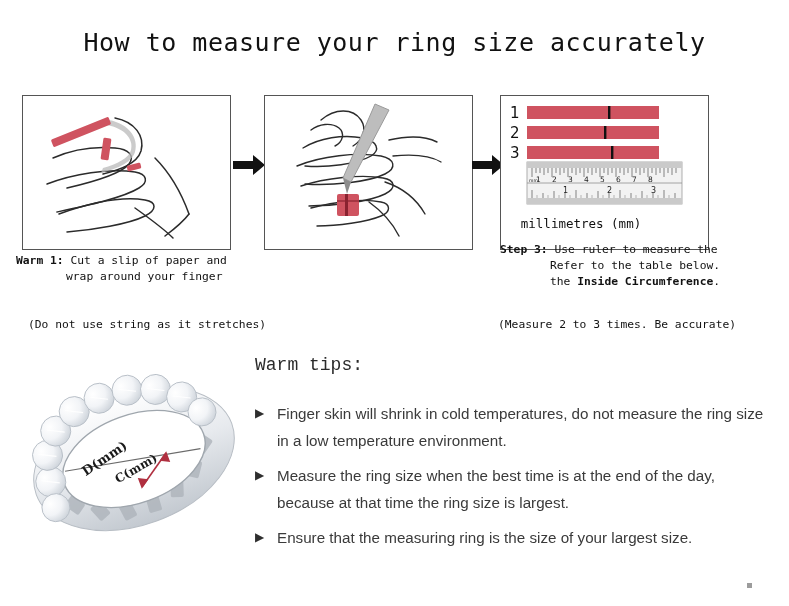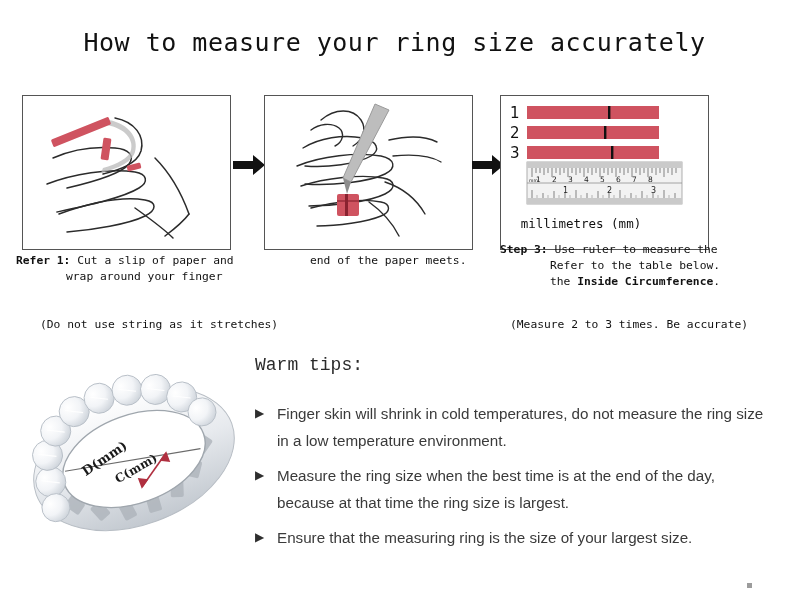--- a/index.html
+++ b/index.html
@@ -30,21 +30,21 @@
   #arrow1{left:231px;}
   #arrow2{left:470px;}
 
   
   .cap{position:absolute;font-family:"DejaVu Sans Mono",monospace;font-size:11.3px;line-height:16px;color:#111;}
   .cap b{font-weight:bold;}
   .cap .ind{display:block;padding-left:50px;}
   #cap1{left:16px;top:253px;width:235px;}
   #cap2{left:260px;top:253px;width:235px;}
   #cap3{left:500px;top:242px;width:270px;}
-  .note{position:absolute;font-family:"DejaVu Sans Mono",monospace;font-size:11.3px;color:#111;margin-left:12px;}
+  .note{position:absolute;font-family:"DejaVu Sans Mono",monospace;font-size:11.3px;color:#111;}
   #note1{left:28px;top:318px;}
   #note3{left:498px;top:318px;}
 
   
   #ringwrap{position:absolute;left:18px;top:352px;width:232px;height:215px;}
 
   
   #tipsHead{
     position:absolute;left:255px;top:355px;
     font-family:Liberation Mono, monospace;font-size:18px;color:#2b2b2b;
@@ -225,28 +225,27 @@
             <line x1="157" y1="102" x2="157" y2="99"></line>
           <line x1="168" y1="102" x2="168" y2="99"></line>
         </g>
       </g>
 
       <text x="80" y="132" text-anchor="middle" font-family="DejaVu Sans Mono, monospace" font-size="12.5" fill="#111">millimetres (mm)</text>
     </svg>
   </div>
 
   <div class="cap" id="cap1">
-    <span><b>Refer 1:</b>
+    <span><b>Warm 1:</b>
     <span>Cut a slip of paper and</span></span>
     <span class="ind">wrap around your finger</span>
   </div>
   <div class="note" id="note1">(Do not use string as it stretches)</div>
 
   <div class="cap" id="cap2">
-    <span class="ind">end of the paper meets.</span>
   </div>
 
   <div class="cap" id="cap3">
     <span><b>Step 3:</b>
     <span>Use ruler to measure the</span></span>
     <span class="ind">Refer to the table below.</span>
     <span class="ind"><span>the </span><b>Inside Circumference</b><span>.</span></span>
   </div>
   <div class="note" id="note3">(Measure 2 to 3 times. Be accurate)</div>
 

